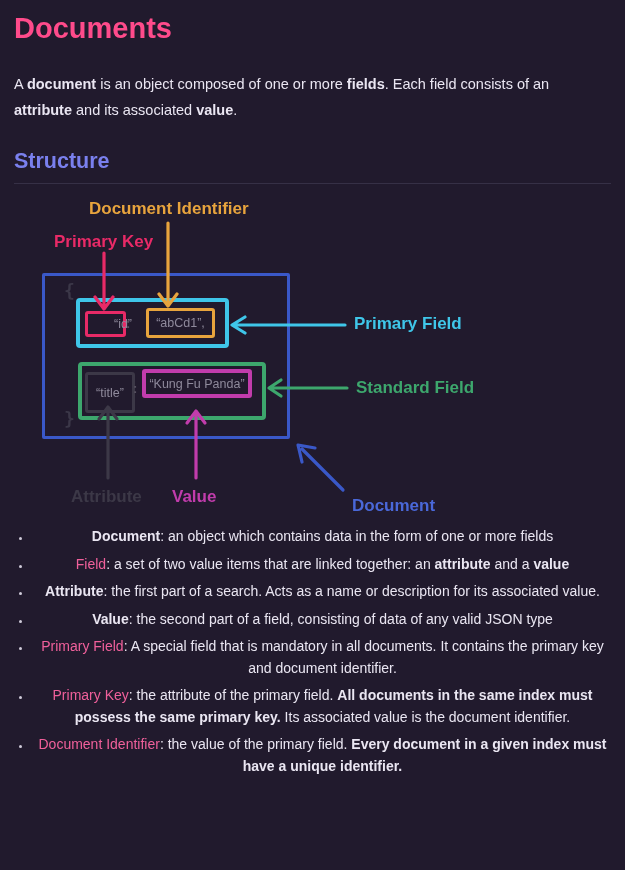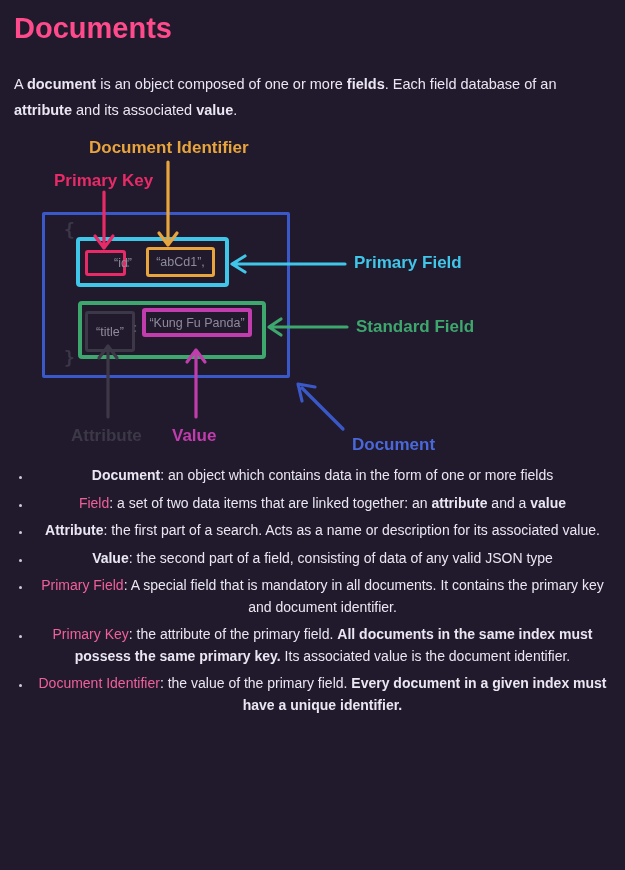--- a/index.html
+++ b/index.html
@@ -59,22 +59,23 @@
   ul.terms li::marker{color:#cfcbd9;font-size:11px;}
   ul.terms strong{font-weight:700;}
 </style>
 </head>
 <body>
 
 <div class="page">
 
   <h1>Documents</h1>
 
-  <p class="para"><span>A </span><strong>document</strong><span> is an object composed of one or more </span><strong>fields</strong><span>. Each field database of an </span><strong>attribute</strong><span> and its associated </span><strong>value</strong><span>.</span></p>
+  <p class="para"><span>A </span><strong>document</strong><span> is an object composed of one or more </span><strong>fields</strong><span>. Each field consists of an </span><strong>attribute</strong><span> and its associated </span><strong>value</strong><span>.</span></p>
 
+  <h2>Structure</h2>
 
   <div class="diagram">
 
     <span class="dlabel" id="lbl-doc-identifier">Document Identifier</span>
     <span class="dlabel" id="lbl-primary-key">Primary Key</span>
     <span class="dlabel" id="lbl-primary-field">Primary Field</span>
     <span class="dlabel" id="lbl-standard-field">Standard Field</span>
     <span class="dlabel" id="lbl-attribute">Attribute</span>
     <span class="dlabel" id="lbl-value">Value</span>
     <span class="dlabel" id="lbl-document">Document</span>
@@ -100,21 +101,21 @@
       <path class="st-green" d="M333,192 L259,192 M267,184 L255,192 L267,200"></path>
       <path class="st-gray" d="M94,282 L94,215 M85,223 L94,211 L103,223"></path>
       <path class="st-magenta" d="M182,282 L182,219 M173,227 L182,215 L191,227"></path>
       <path class="st-blue" d="M329,294 L288,253 M301,252 L284,249 L288,266"></path>
     </svg>
   </div>
 
 
   <ul class="terms">
     <li><strong>Document</strong><span>: an object which contains data in the form of one or more fields</span></li>
-    <li><a class="link">Field</a><span>: a set of two data items that are linked together: an </span><strong>attribute</strong><span> and a </span><strong>value</strong></li>
+    <li><a class="link">Field</a><span>: a set of two value items that are linked together: an </span><strong>attribute</strong><span> and a </span><strong>value</strong></li>
     <li><strong>Attribute</strong><span>: the first part of a search. Acts as a name or description for its associated value.</span></li>
     <li><strong>Value</strong><span>: the second part of a field, consisting of data of any valid JSON type</span></li>
     <li><a class="link">Primary Field</a><span>: A special field that is mandatory in all documents. It contains the primary key and document identifier.</span></li>
     <li><a class="link">Primary Key</a><span>: the attribute of the primary field. </span><strong>All documents in the same index must possess the same primary key.</strong><span> Its associated value is the document identifier.</span></li>
     <li><a class="link">Document Identifier</a><span>: the value of the primary field. </span><strong>Every document in a given index must have a unique identifier.</strong></li>
   </ul>
 
 </div>
 
 </body></html>

